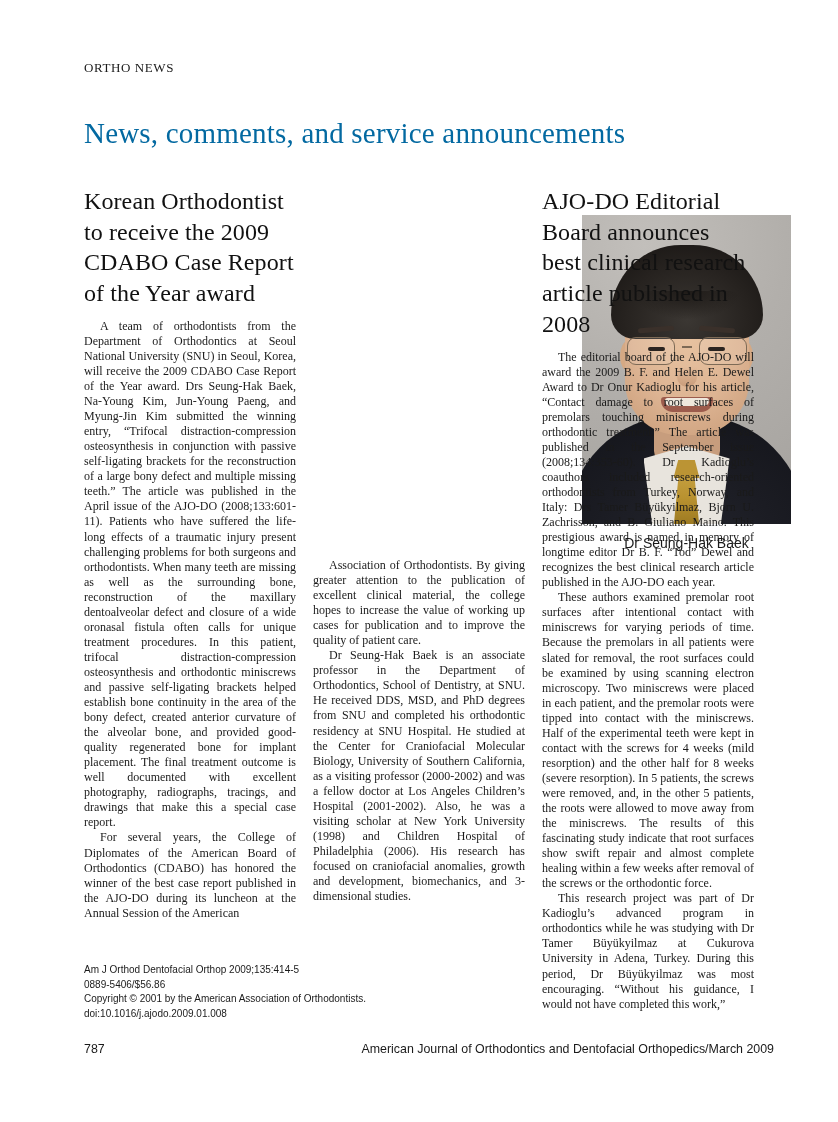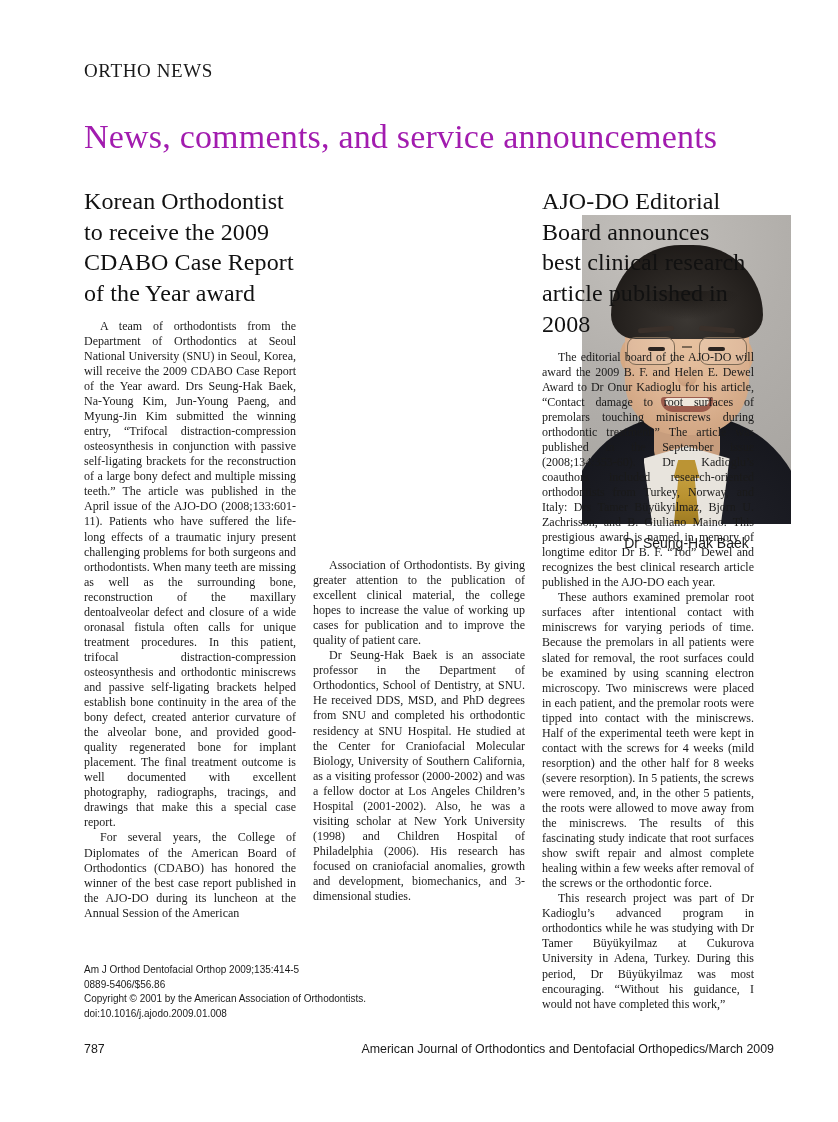--- a/index.html
+++ b/index.html
@@ -21,36 +21,36 @@
     width: 838px;
     height: 1122px;
   }
 
   
   .running-head {
     position: absolute;
     left: 84px;
     top: 60px;
     font-family: "Liberation Serif", serif;
-    font-size: 19px;
+    font-size: 13px;
     letter-spacing: 0.6px;
     color: #1a1a1a;
   }
 
   
   .page-title {
     position: absolute;
     left: 84px;
     top: 118px;
     width: 690px;
     font-family: "Liberation Serif", serif;
-    font-size: 34px;
+    font-size: 29px;
     font-weight: normal;
     letter-spacing: 0.2px;
-    color: #a21caf;
+    color: #0369a1;
     margin: 0;
     line-height: 1.1;
   }
 
   
   .columns {
     position: absolute;
     left: 84px;
     top: 186px;
     width: 690px;

